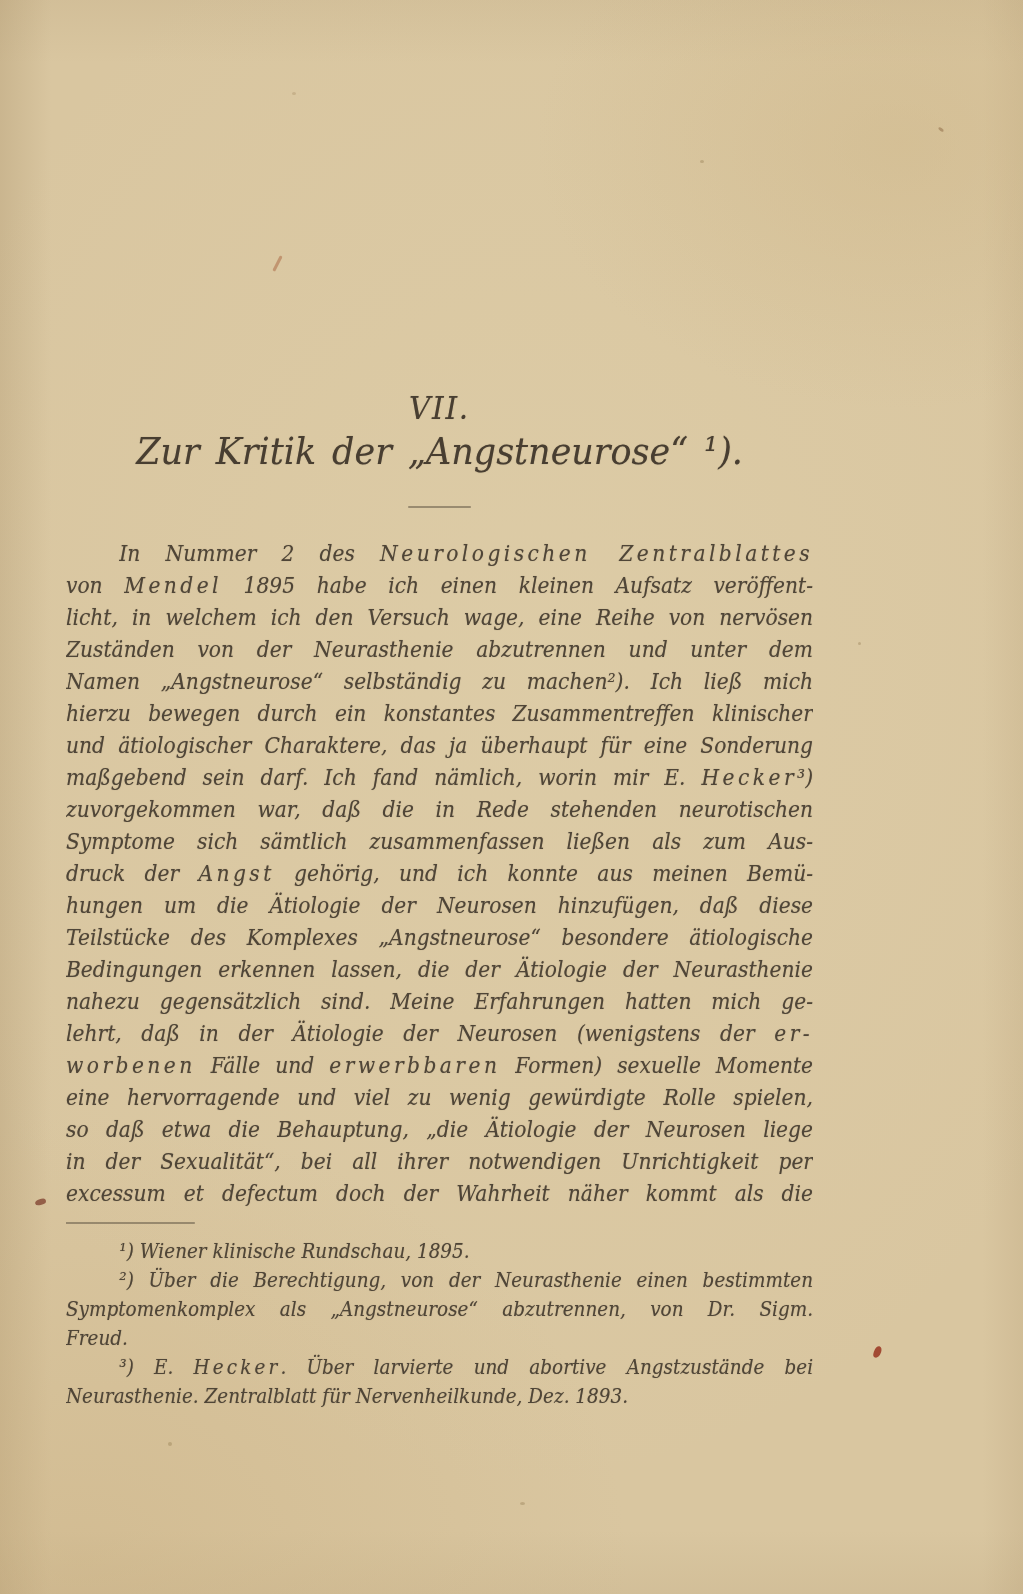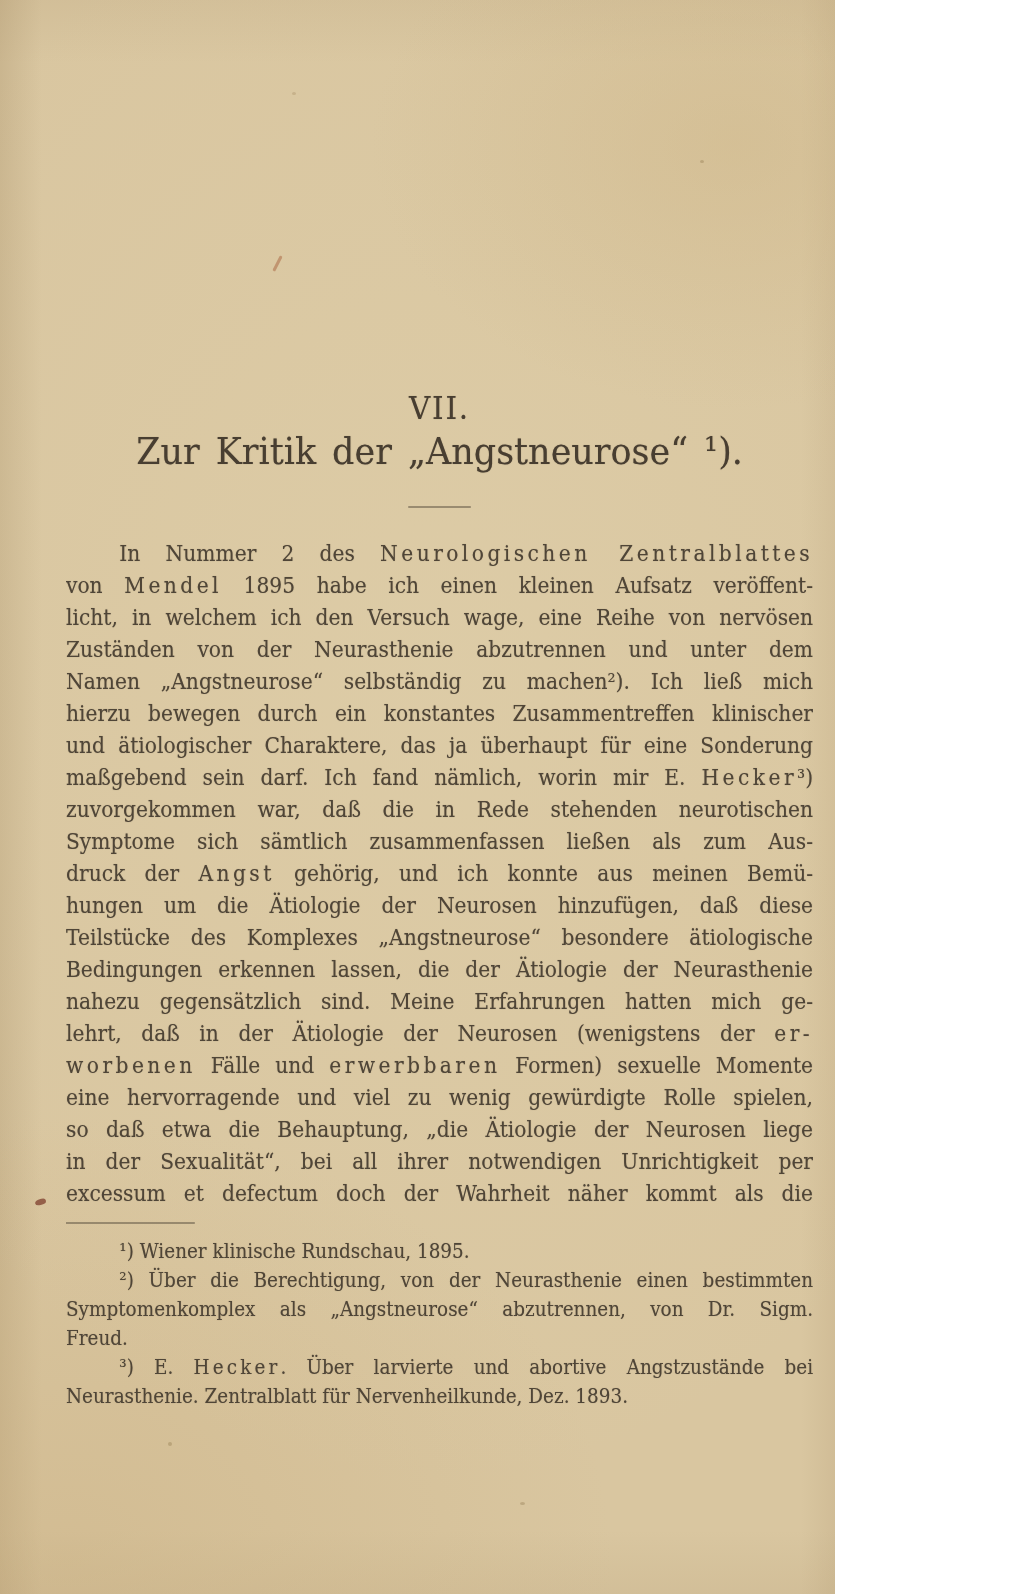--- a/index.html
+++ b/index.html
@@ -3,30 +3,31 @@
 <meta charset="utf-8">
 <style>
   html, body { margin: 0; padding: 0; }
   body {
     width: 1023px; height: 1594px;
     font-family: "DejaVu Serif", serif;
     overflow: hidden;
   }
   .page {
     position: relative;
-    width: 835px; height: 1594px;
+    width: 1023px; height: 1594px;
     background-color: var(--paper, #d9c6a0);
     background-image:
       radial-gradient(ellipse 520px 380px at 88% 9%, rgba(206,182,136,0.45), rgba(206,182,136,0) 70%),
       radial-gradient(ellipse 760px 620px at 8% 98%, rgba(198,170,122,0.35), rgba(198,170,122,0) 72%),
       radial-gradient(ellipse 860px 1100px at 52% 42%, rgba(229,216,180,0.30), rgba(229,216,180,0) 75%),
       linear-gradient(90deg, rgba(148,122,82,0.22) 0%, rgba(148,122,82,0) 5%, rgba(148,122,82,0) 96%, rgba(156,130,90,0.14) 100%),
       linear-gradient(180deg, rgba(150,125,85,0.10) 0%, rgba(150,125,85,0) 4%, rgba(150,125,85,0) 96%, rgba(150,125,85,0.10) 100%);
     color: var(--ink, #4f4537);
     overflow: hidden;
+    font-style: italic;
   }
   
   .text-column {
     position: absolute; left: 66px; top: 0;
     width: 812px; height: 1594px;
     transform: scaleX(0.92);
     transform-origin: 0 0;
     text-shadow: 0 0 1px rgba(84,73,58,0.45);
   }
   .chapter-number {

